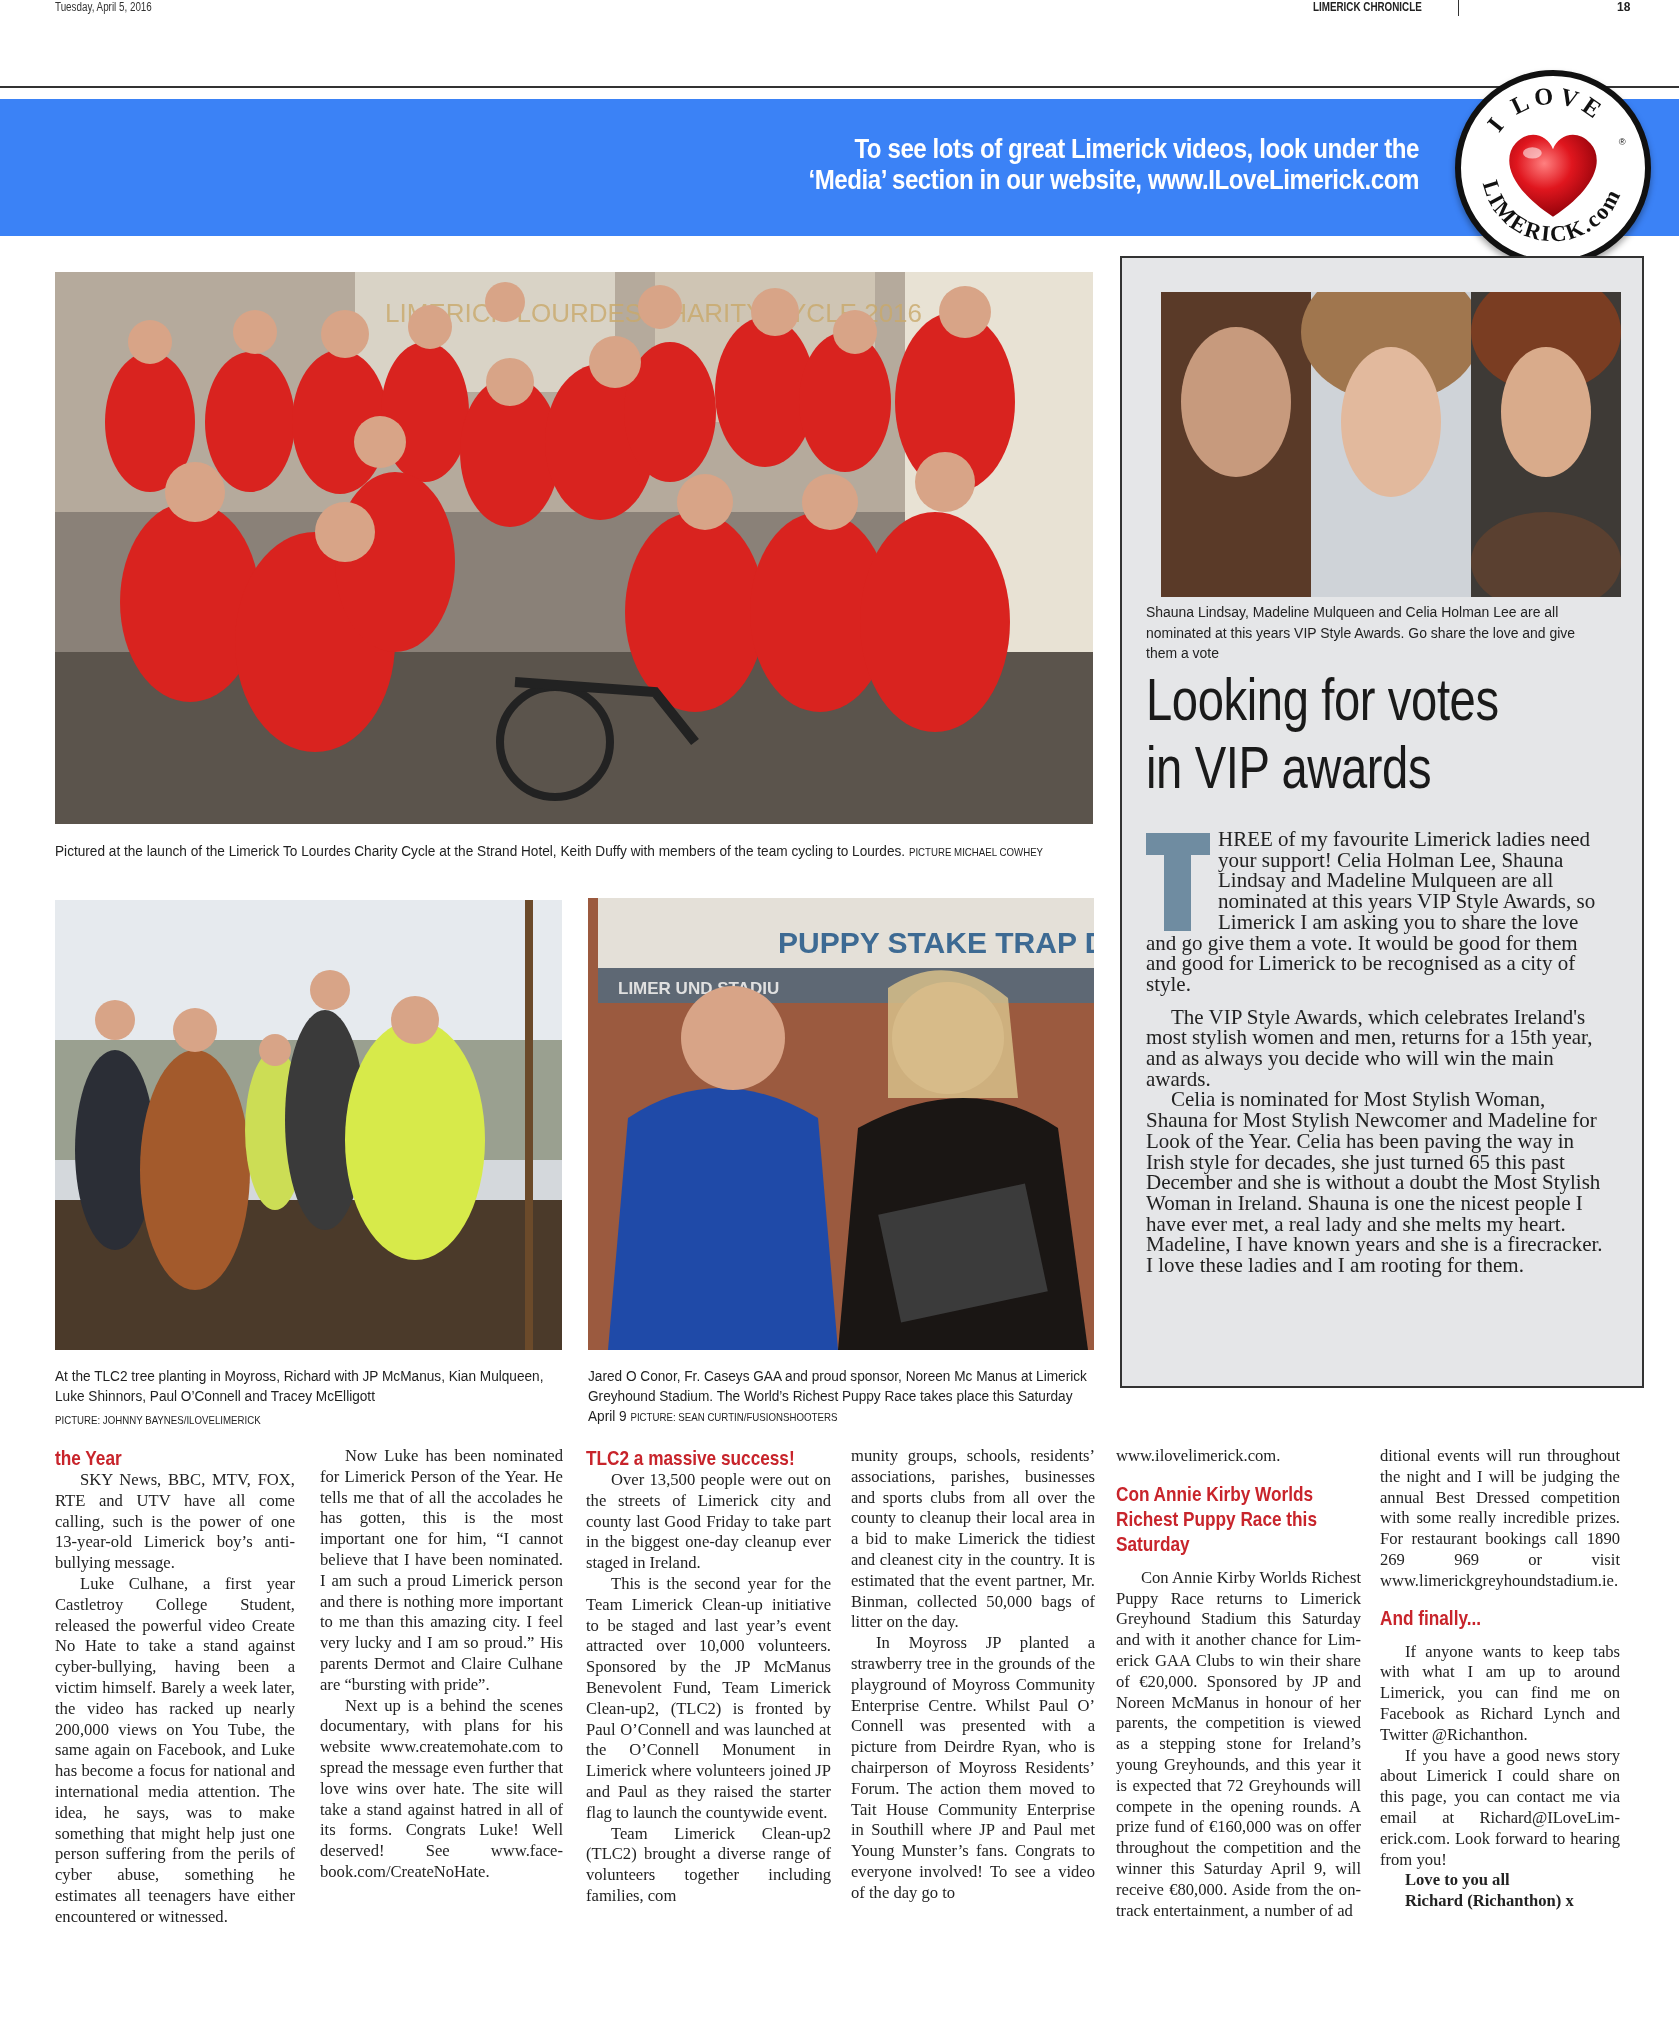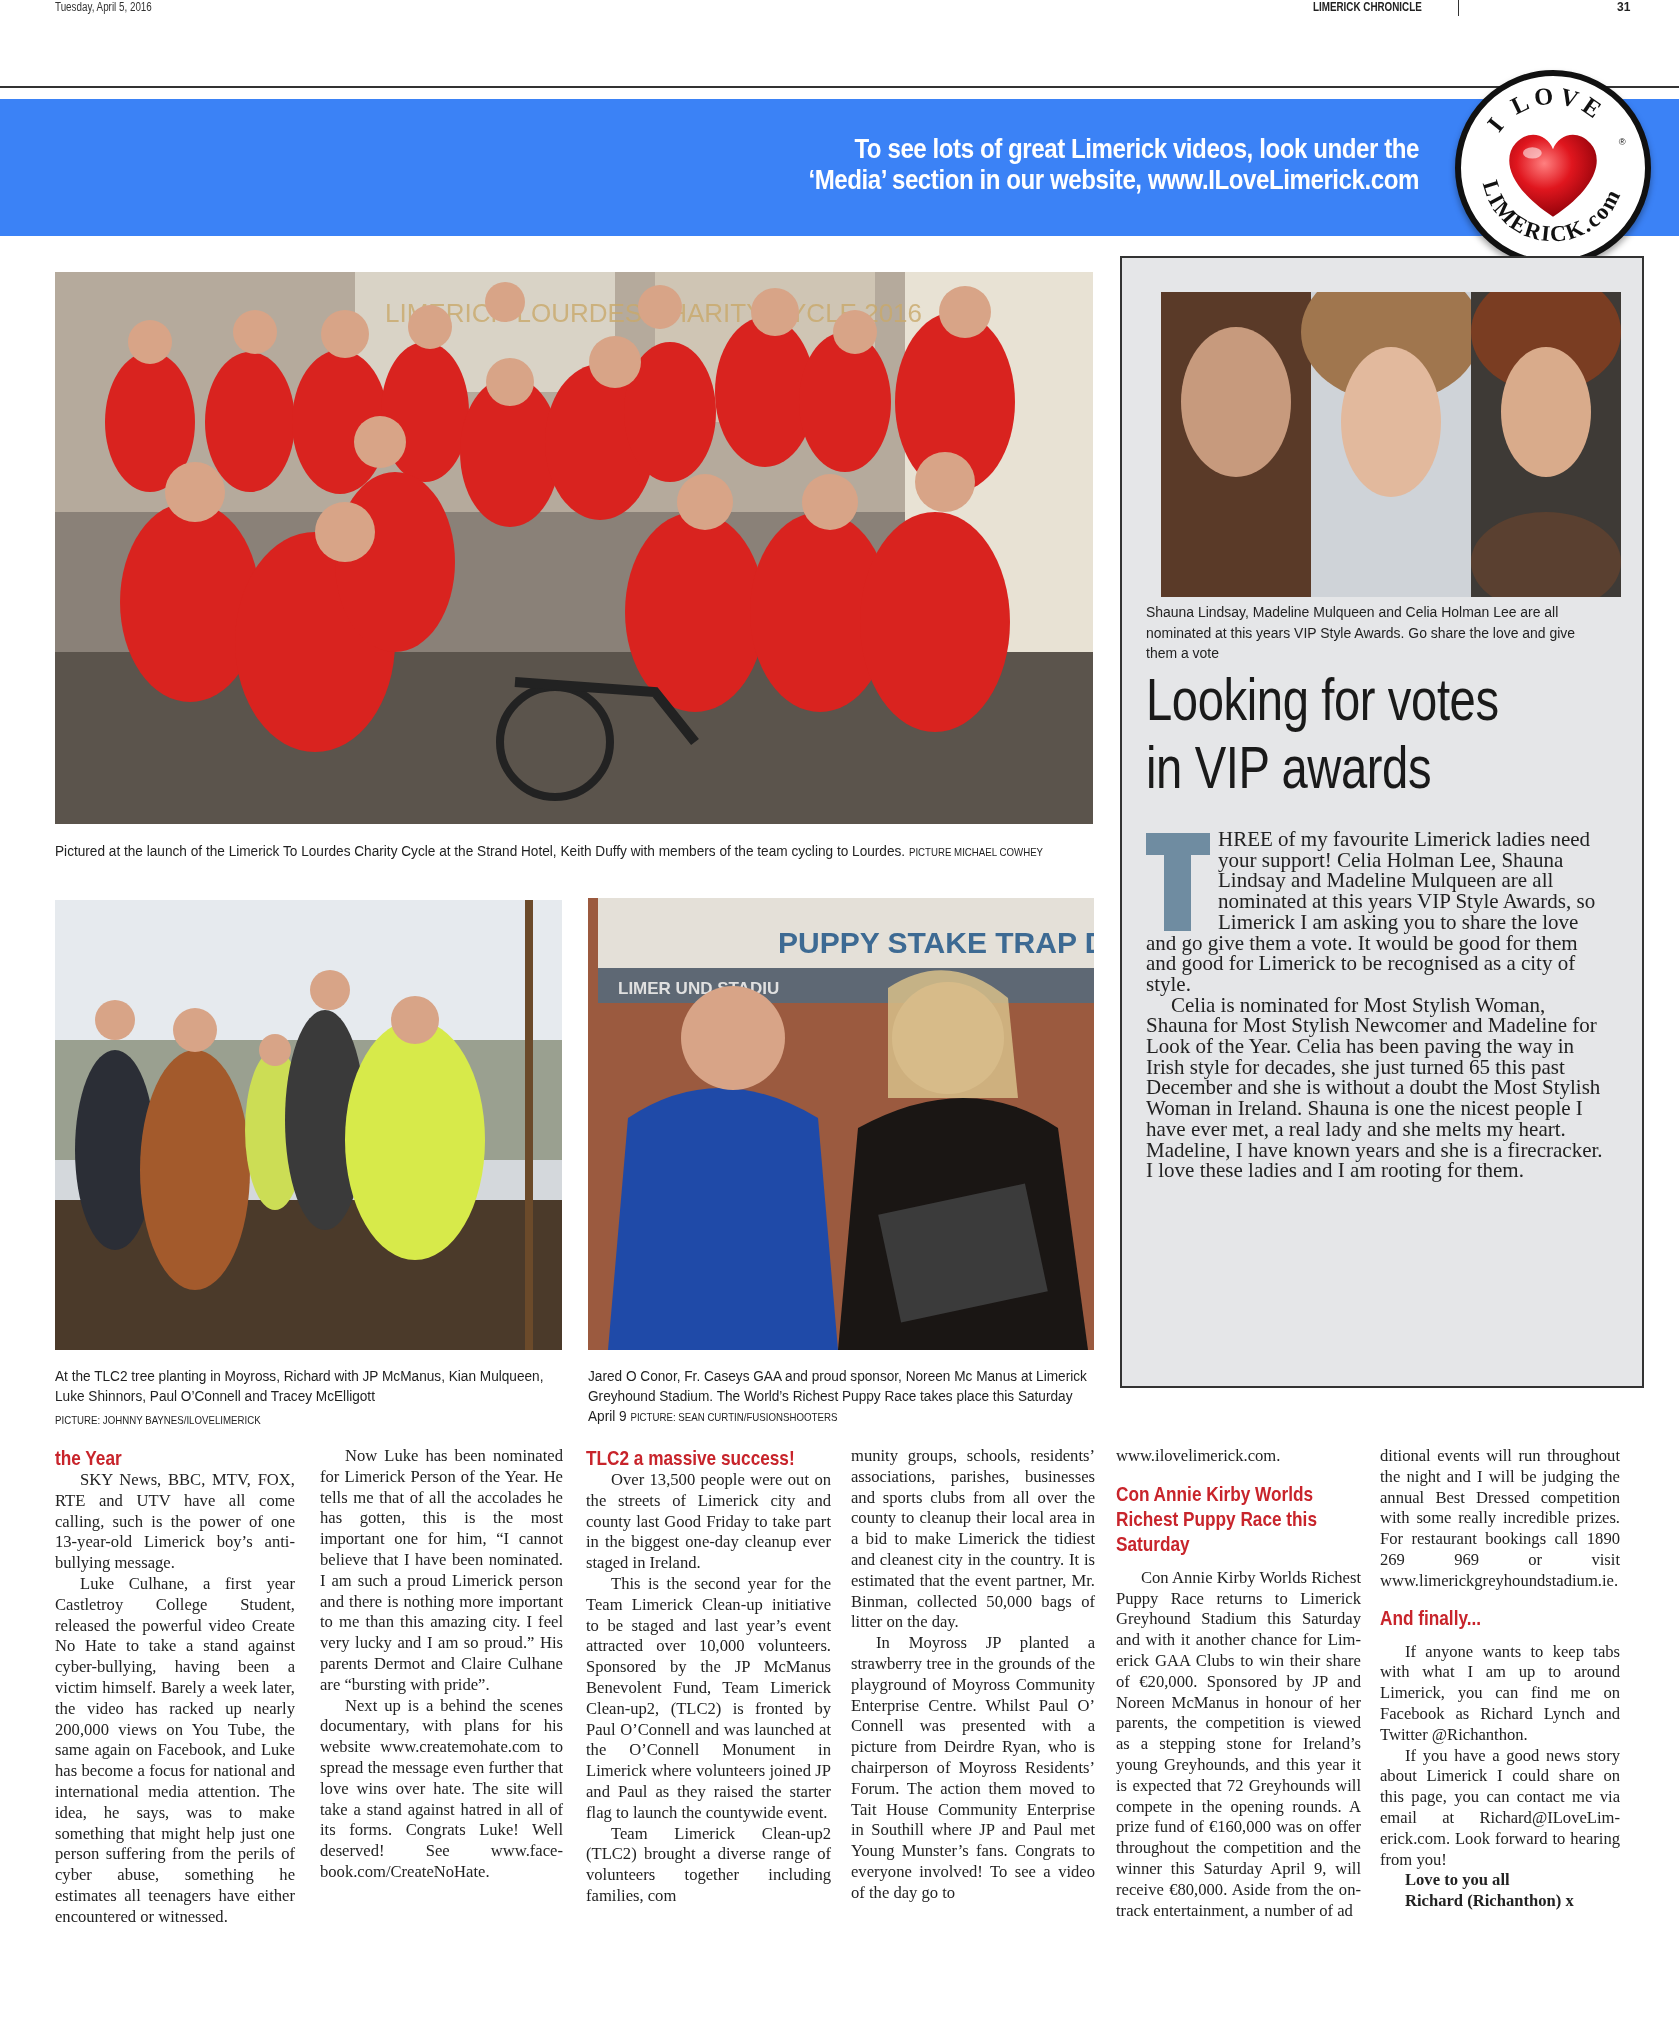--- a/index.html
+++ b/index.html
@@ -59,21 +59,21 @@
   .col6 .head-red { margin-top: 14px; margin-bottom: 12px; }
   .signoff { font-weight: bold; text-indent: 25px; }
 </style>
 </head>
 <body>
 
 <div class="topline">
   <span class="top-date">Tuesday, April 5, 2016</span>
   <span class="top-pub">LIMERICK CHRONICLE</span>
   <span class="top-sep"></span>
-  <span class="top-page">31</span>
+  <span class="top-page">18</span>
 </div>
 <div class="rule"></div>
 
 <div class="banner">
   <div class="banner-text">
     <div>To see lots of great Limerick videos, look under the</div>
     <div>‘Media’ section in our website, www.ILoveLimerick.com</div>
   </div>
 </div>
 
@@ -219,20 +219,21 @@
   <div>Looking for votes</div>
   <div>in VIP awards</div>
 </div>
 <div class="vip-body">
   <div class="dropcap">
     <span class="bar"></span>
       <span class="stem"></span>
     <span class="letter">T</span>
   </div>
   <p class="first">HREE of my favourite Limerick ladies need your support! Celia Holman Lee, Shauna Lindsay and Madeline Mulqueen are all nominated at this years VIP Style Awards, so Limerick I am asking you to share the love and go give them a vote. It would be good for them and good for Limerick to be recognised as a city of style.</p>
+  <p style="margin-top:12px">The VIP Style Awards, which celebrates Ireland's most stylish women and men, returns for a 15th year, and as always you decide who will win the main awards.</p>
   <p>Celia is nominated for Most Stylish Woman, Shauna for Most Stylish Newcomer and Madeline for Look of the Year. Celia has been paving the way in Irish style for decades, she just turned 65 this past December and she is without a doubt the Most Stylish Woman in Ireland. Shauna is one the nicest people I have ever met, a real lady and she melts my heart. Madeline, I have known years and she is a firecracker. I love these ladies and I am rooting for them.</p>
 </div>
 
 <div class="col col1">
   <div class="head-red">the Year</div>
   <p>SKY News, BBC, MTV, FOX, RTE and UTV have all come calling, such is the power of one 13-year-old Lim­erick boy’s anti-bullying mes­sage.</p>
   <p>Luke Culhane, a first year Castletroy College Student, released the powerful video Create No Hate to take a stand against cyber-bullying, having been a victim himself. Barely a week later, the video has racked up nearly 200,000 views on You Tube, the same again on Facebook, and Luke has become a focus for na­tional and international media attention. The idea, he says, was to make something that might help just one person suffering from the perils of cyber abuse, something he estimates all teenagers have either en­countered or witnessed.</p>
 </div>
 
 <div class="col col2">

